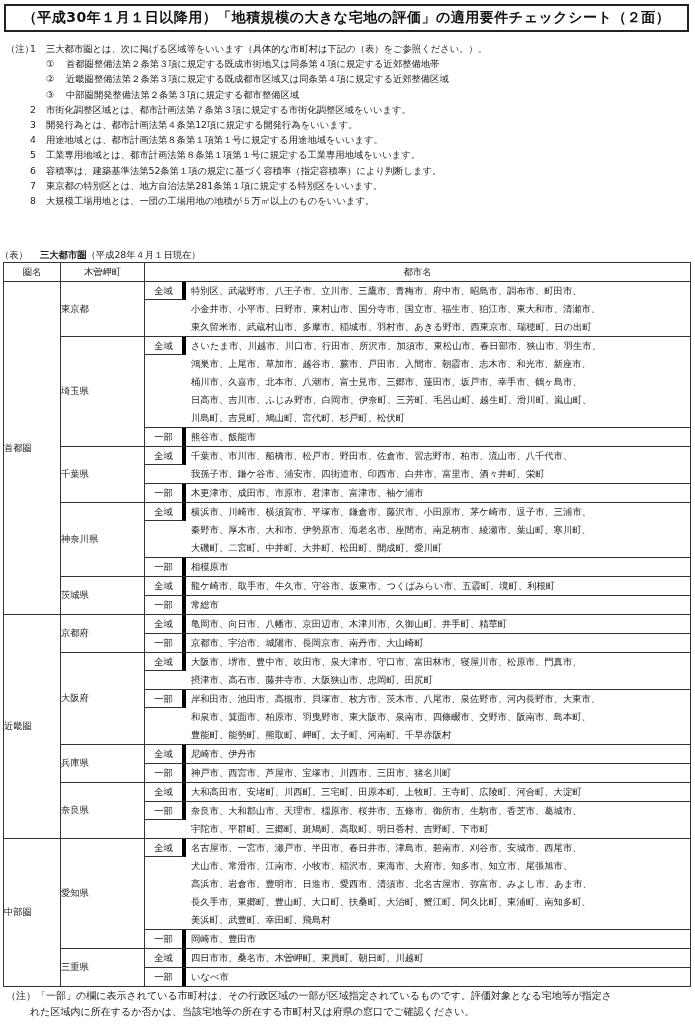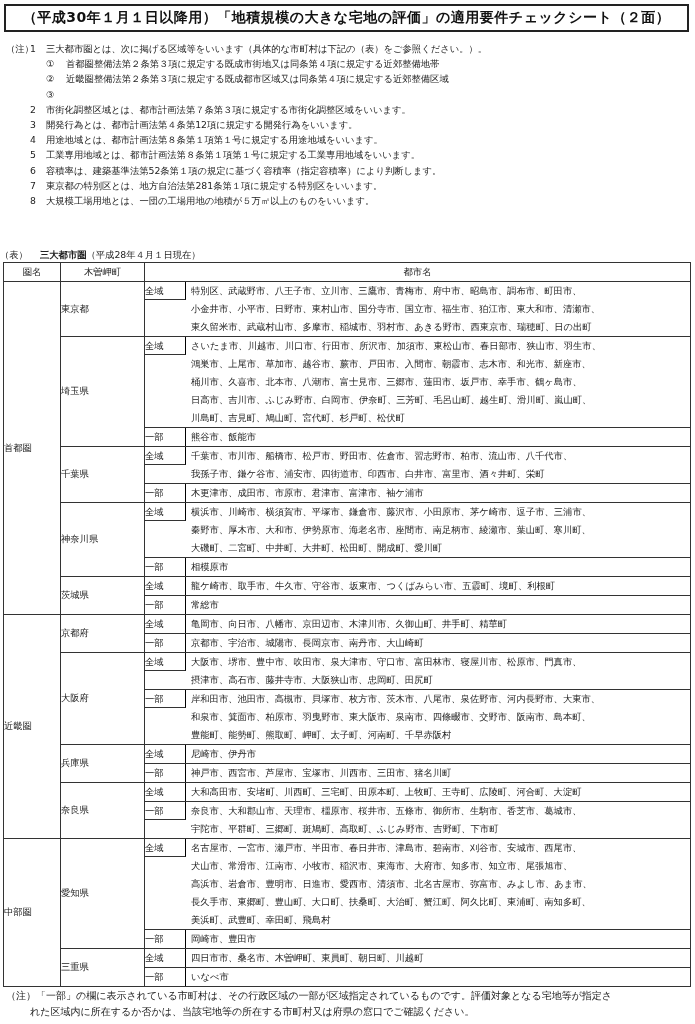--- a/index.html
+++ b/index.html
@@ -33,22 +33,22 @@
   table.cities td, table.cities th {
     border: 1px solid #333; padding: 0; vertical-align: middle; margin-top: 36px;
   }
   table.cities th { font-weight: normal; height: 18px; text-align: center; }
   col.c1 { width: 57px; } col.c2 { width: 84px; } col.c3 { width: 546px; }
   td.region, td.pref { }
   td.cities-cell { padding: 0; }
   .scope-block { display: block; border-top: 1px solid #333; }
   .scope-block:first-child { border-top: none; }
   .scope-label {
-    width: 41px; flex: none; height: 18px; line-height: 18px; 
-    border-right: 1px solid #000000; border-bottom: 1px solid #333; box-sizing: border-box;
+    width: 41px; flex: none; height: 18px; line-height: 18px; text-align: center;
+    border-right: 4px solid #000000; border-bottom: 1px solid #333; box-sizing: border-box;
   }
   .scope-label.single { border-bottom: none; }
   .scope-multi .lines { position: absolute; left: 46px; top: 0; right: 18px; }
   .scope-multi { position: relative; }
   .line { height: 18px; line-height: 18px; white-space: nowrap; }
 
   .footer {
     position: absolute; left: 6px; top: 988px; width: 685px; font-size: 10px;
   }
   .footer .fl { height: 16px; line-height: 16px; white-space: nowrap; }
@@ -70,20 +70,21 @@
   <div class="note-line note-sub">
     <span class="circ">①</span>
     <span>首都圏整備法第２条第３項に規定する既成市街地又は同条第４項に規定する近郊整備地帯</span>
   </div>
   <div class="note-line note-sub">
     <span class="circ">②</span>
     <span>近畿圏整備法第２条第３項に規定する既成都市区域又は同条第４項に規定する近郊整備区域</span>
   </div>
   <div class="note-line note-sub">
     <span class="circ">③</span>
+    <span>中部圏開発整備法第２条第３項に規定する都市整備区域</span>
   </div>
   <div class="note-line note-item">
     <span class="note-num">2</span>
     <span>市街化調整区域とは、都市計画法第７条第３項に規定する市街化調整区域をいいます。</span>
   </div>
   <div class="note-line note-item">
     <span class="note-num">3</span>
     <span>開発行為とは、都市計画法第４条第12項に規定する開発行為をいいます。</span>
   </div>
   <div class="note-line note-item">
@@ -276,21 +277,21 @@
           <div class="scope-block scope-multi" style="height: 18px;">
             <div class="scope-label single">全域</div>
             <div class="lines">
               <div class="line">大和高田市、安堵町、川西町、三宅町、田原本町、上牧町、王寺町、広陵町、河合町、大淀町</div>
             </div>
           </div>
           <div class="scope-block scope-multi" style="height: 36px;">
             <div class="scope-label">一部</div>
             <div class="lines">
               <div class="line">奈良市、大和郡山市、天理市、橿原市、桜井市、五條市、御所市、生駒市、香芝市、葛城市、</div>
-              <div class="line">宇陀市、平群町、三郷町、斑鳩町、高取町、ふじみ野市、吉野町、下市町</div>
+              <div class="line">宇陀市、平群町、三郷町、斑鳩町、高取町、明日香村、吉野町、下市町</div>
             </div>
           </div>
         </td>
       </tr>
       <tr>
         <td class="region" rowspan="2">中部圏</td>
         <td class="pref">愛知県</td>
         <td class="cities-cell">
           <div class="scope-block scope-multi" style="height: 90px;">
             <div class="scope-label">全域</div>

